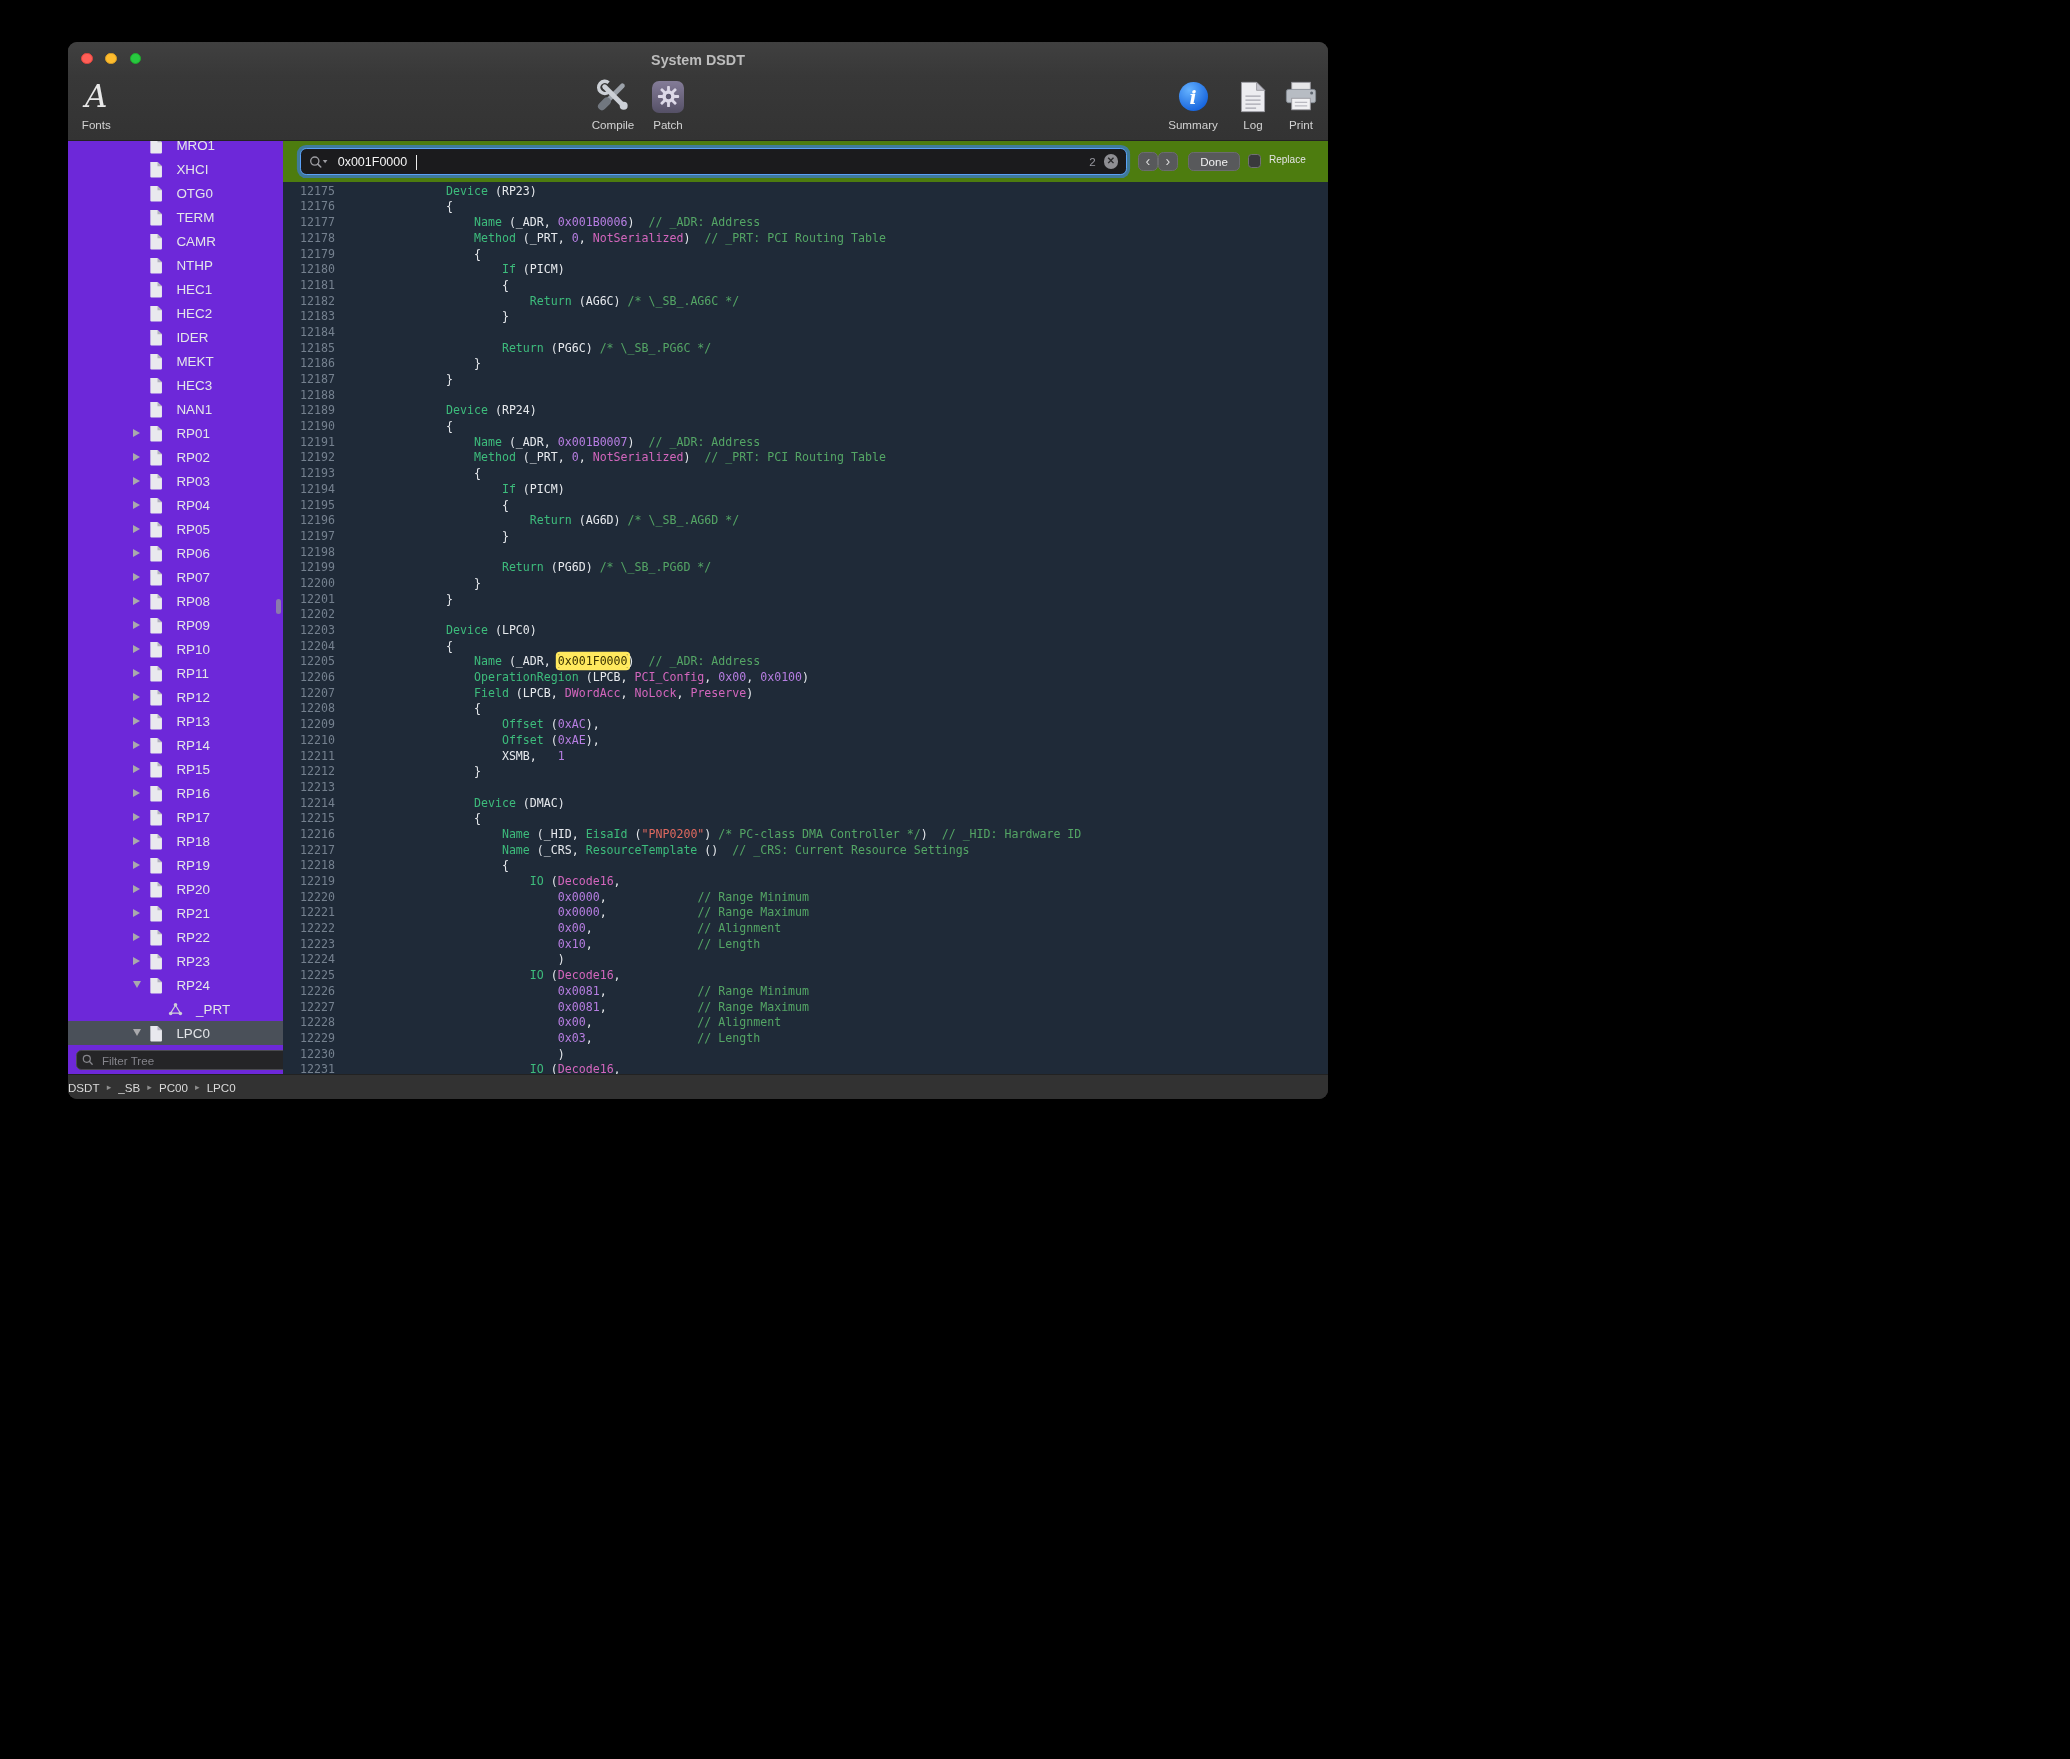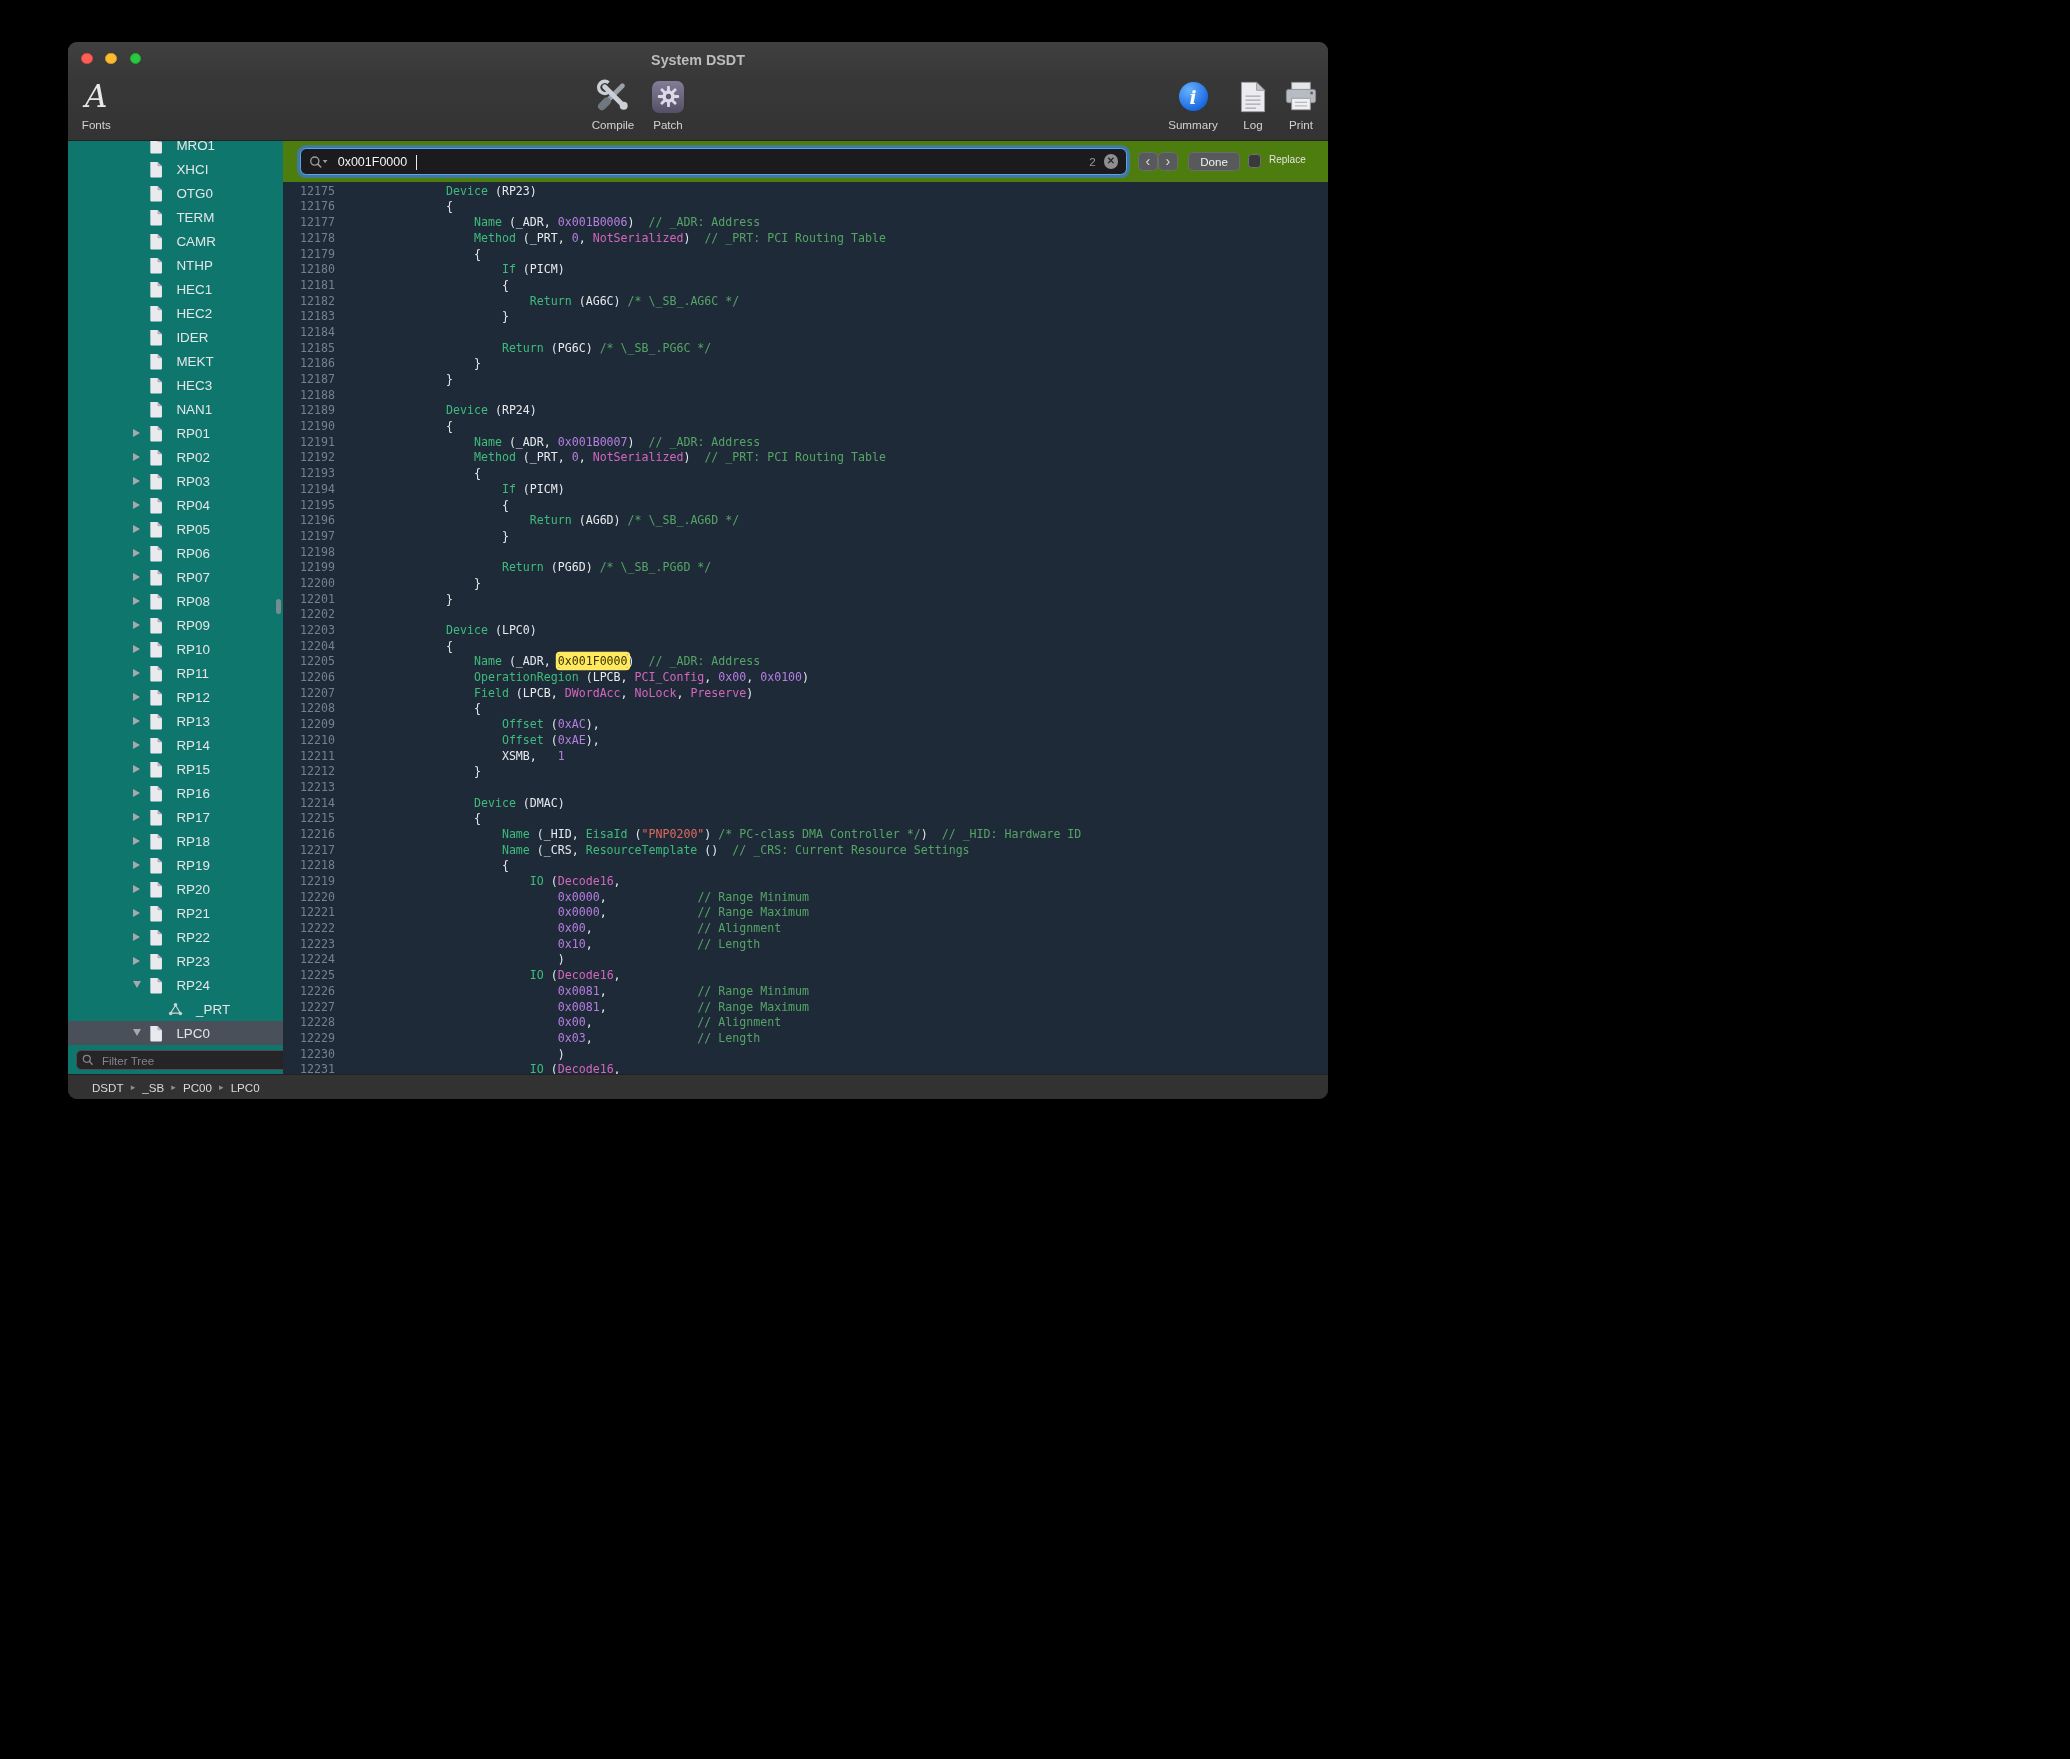--- a/index.html
+++ b/index.html
@@ -14,21 +14,21 @@
   .light.green{background:#28c840;border:0.9px solid #1dad2b;box-sizing:border-box;}
   .title{position:absolute;top:9.8px;left:0;right:0;text-align:center;font-size:14.3px;font-weight:600;color:#bdbdbd;}
   .tb-item{position:absolute;top:33px;width:62px;display:flex;flex-direction:column;align-items:center;color:#d3d3d3;font-size:11.6px;}
   .tb-icon{height:43px;display:flex;align-items:center;justify-content:center;}
   .fonts-a{font-family:"DejaVu Serif",serif;font-style:italic;font-size:31px;color:#e8e8e8;line-height:39px;}
   .patch-tile{width:32px;height:32px;border-radius:7.1px;background:linear-gradient(#847c98,#555066);display:flex;align-items:center;justify-content:center;}
   .summary-circ{width:29px;height:29px;border-radius:50%;background:radial-gradient(circle at 35% 28%,#65b2ff,#1563dd 78%);display:flex;align-items:center;justify-content:center;}
   .summary-i{font-family:"DejaVu Serif",serif;font-style:italic;font-weight:700;font-size:18.7px;color:#fff;}
   
   .content{position:absolute;top:99px;bottom:25px;left:0;right:0;}
-  .sidebar{position:absolute;left:0;top:0;bottom:0;width:244px;background:#0f766e;border-right:0.9px solid #1d1d1d;box-sizing:border-box;}
+  .sidebar{position:absolute;left:0;top:0;bottom:0;width:244px;background:#6d28d9;border-right:0.9px solid #1d1d1d;box-sizing:border-box;}
   .tree{position:absolute;top:0;left:0;right:0;bottom:24px;overflow:hidden;}
   .tree-inner{margin-top:-8px;}
   .tree-row{height:24px;display:flex;align-items:center;font-size:13.4px;color:#e4e6e9;font-weight:500;}
   .tree-row.selected{background:#4a5059;}
   .disc{width:13.4px;height:13.4px;display:flex;align-items:center;justify-content:center;flex:none;}
   .disc.right::before{content:"";border-left:7.1px solid #a9a9ad;border-top:4.5px solid transparent;border-bottom:4.5px solid transparent;}
   .disc.down::before{content:"";border-top:7.1px solid #a9a9ad;border-left:4.5px solid transparent;border-right:4.5px solid transparent;}
   .tree-icon{margin-left:5.3px;flex:none;display:flex;align-items:center;}
   .tree-label{margin-left:13.4px;white-space:nowrap;}
   .tree-scrollthumb{position:absolute;right:4.5px;top:238px;width:8px;height:209px;border-radius:4px;background:#72727a;opacity:.9;}
@@ -56,21 +56,21 @@
   .lnum{width:52px;padding-right:5.3px;text-align:right;color:#75818f;font:11.6px/15.7px "DejaVu Sans Mono",monospace;flex:none;}
   .lcode{white-space:pre;font:11.6px/15.7px "DejaVu Sans Mono",monospace;color:#e6e9ed;padding-left:22px;}
   .tk-kw{color:#3dbc7c;}
   .tk-com{color:#54a565;}
   .tk-num{color:#b77ee2;}
   .tk-pink{color:#d366bd;}
   .tk-str{color:#e0695f;}
   .tk-id{color:#e6e9ed;}
   .tk-hl{background:#ffe95e;color:#3a3200;border-radius:1.8px;box-shadow:0 0 0 2.2px #ffe95e;}
   
-  .status-bar{position:absolute;left:0;right:0;bottom:0;height:25px;background:#323232;border-top:0.9px solid #222;display:flex;align-items:center;padding-left:24px;font-size:11.6px;color:#dadada;box-sizing:border-box;}
+  .status-bar{position:absolute;left:0;right:0;bottom:0;height:25px;background:#323232;border-top:0.9px solid #222;display:flex;align-items:center;font-size:11.6px;color:#dadada;box-sizing:border-box;}
   .bc-sep{color:#8f8f8f;margin:0 7.1px;font-size:9px;}
   .bc-item{white-space:nowrap;}
 </style>
 </head>
 <body>
 
 <div class="window">
 
   <div class="header">
     <div class="traffic">

